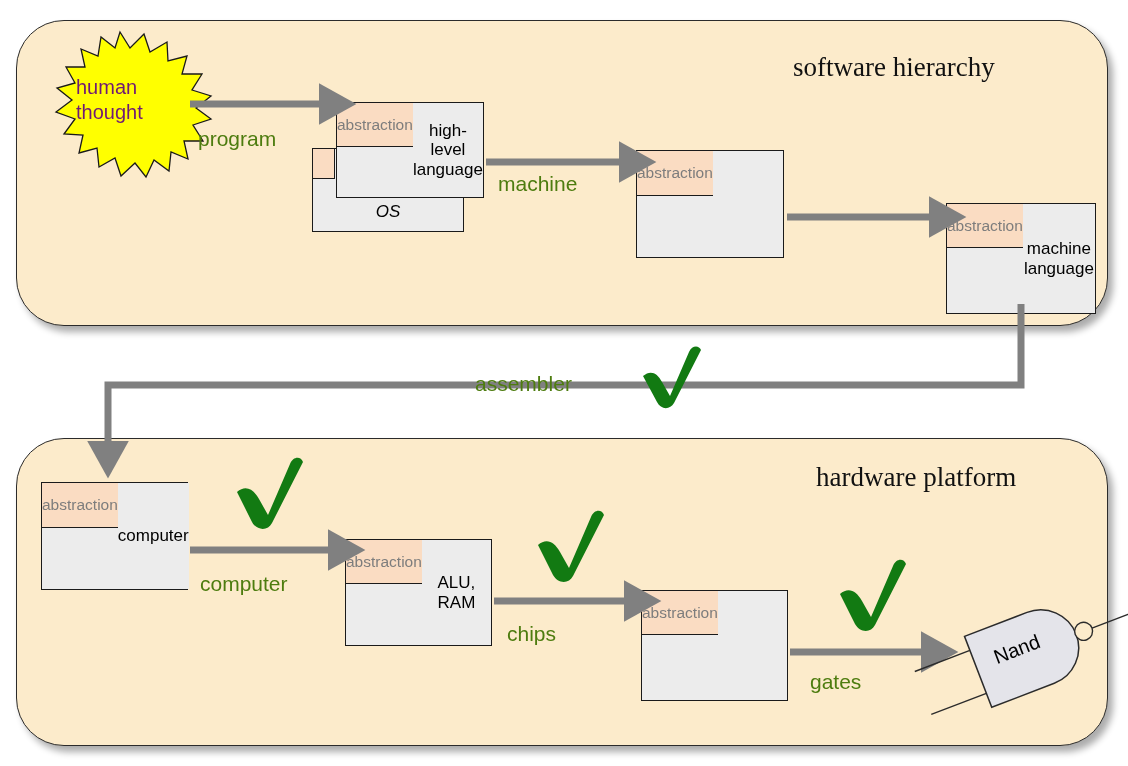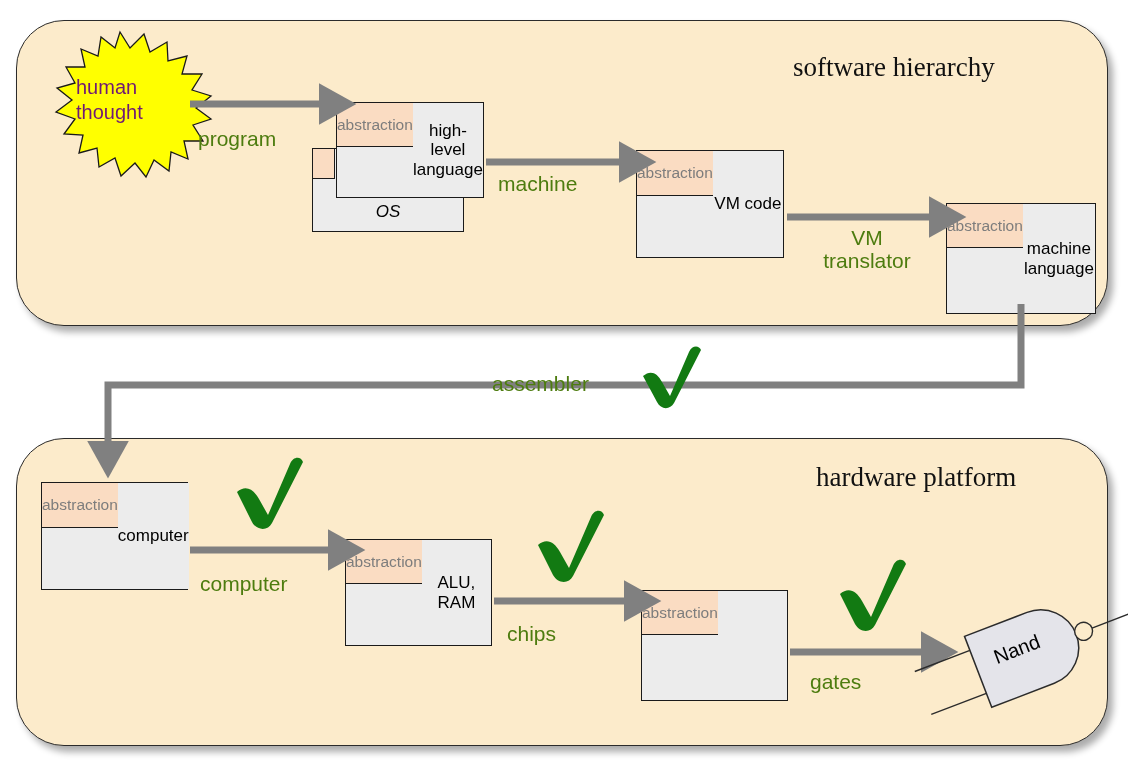--- a/index.html
+++ b/index.html
@@ -126,21 +126,20 @@
     <div class="body">
       <span style="display:block">
         <span>high-level</span><br>
         <span>language</span>
       </span>
     </div>
   </div>
 
   <div class="absbox" style="left:636px; top:138px; width:148px; height:108px;">
     <div class="head" style="height:45px;">abstraction</div>
-    <div class="body">VM code</div>
   </div>
 
   <div class="absbox" style="left:946px; top:191px; width:150px; height:111px;">
     <div class="head" style="height:44px;">abstraction</div>
     <div class="body">
       <span style="display:block">
         <span>machine</span><br>
         <span>language</span>
       </span>
     </div>
@@ -205,26 +204,22 @@
       <line x1="1097" y1="655" x2="1146" y2="655" stroke="#2b2b2b" stroke-width="1.4"></line>
     </g>
   </svg>
 
   <div class="nandlabel" style="left:993px; top:638px;">Nand</div>
 
   <div class="lbl" style="left:198px; top:127px;">program</div>
 
   <div class="lbl" style="left:498px; top:172px;">machine</div>
 
-  <div class="lbl two" style="left:808px; top:226px; width:118px;">
-    <span>VM</span><br>
-    <span>translator</span>
-  </div>
-
-  <div class="lbl" style="left:492px; top:372px;text-align:center;">assembler</div>
+
+  <div class="lbl" style="left:475px; top:372px;text-align:center;">assembler</div>
 
   <div class="lbl" style="left:200px; top:572px;">computer</div>
 
   <div class="lbl" style="left:507px; top:622px;">chips</div>
 
   <div class="lbl" style="left:810px; top:670px;">gates</div>
 
 </div>
 
 </body></html>

